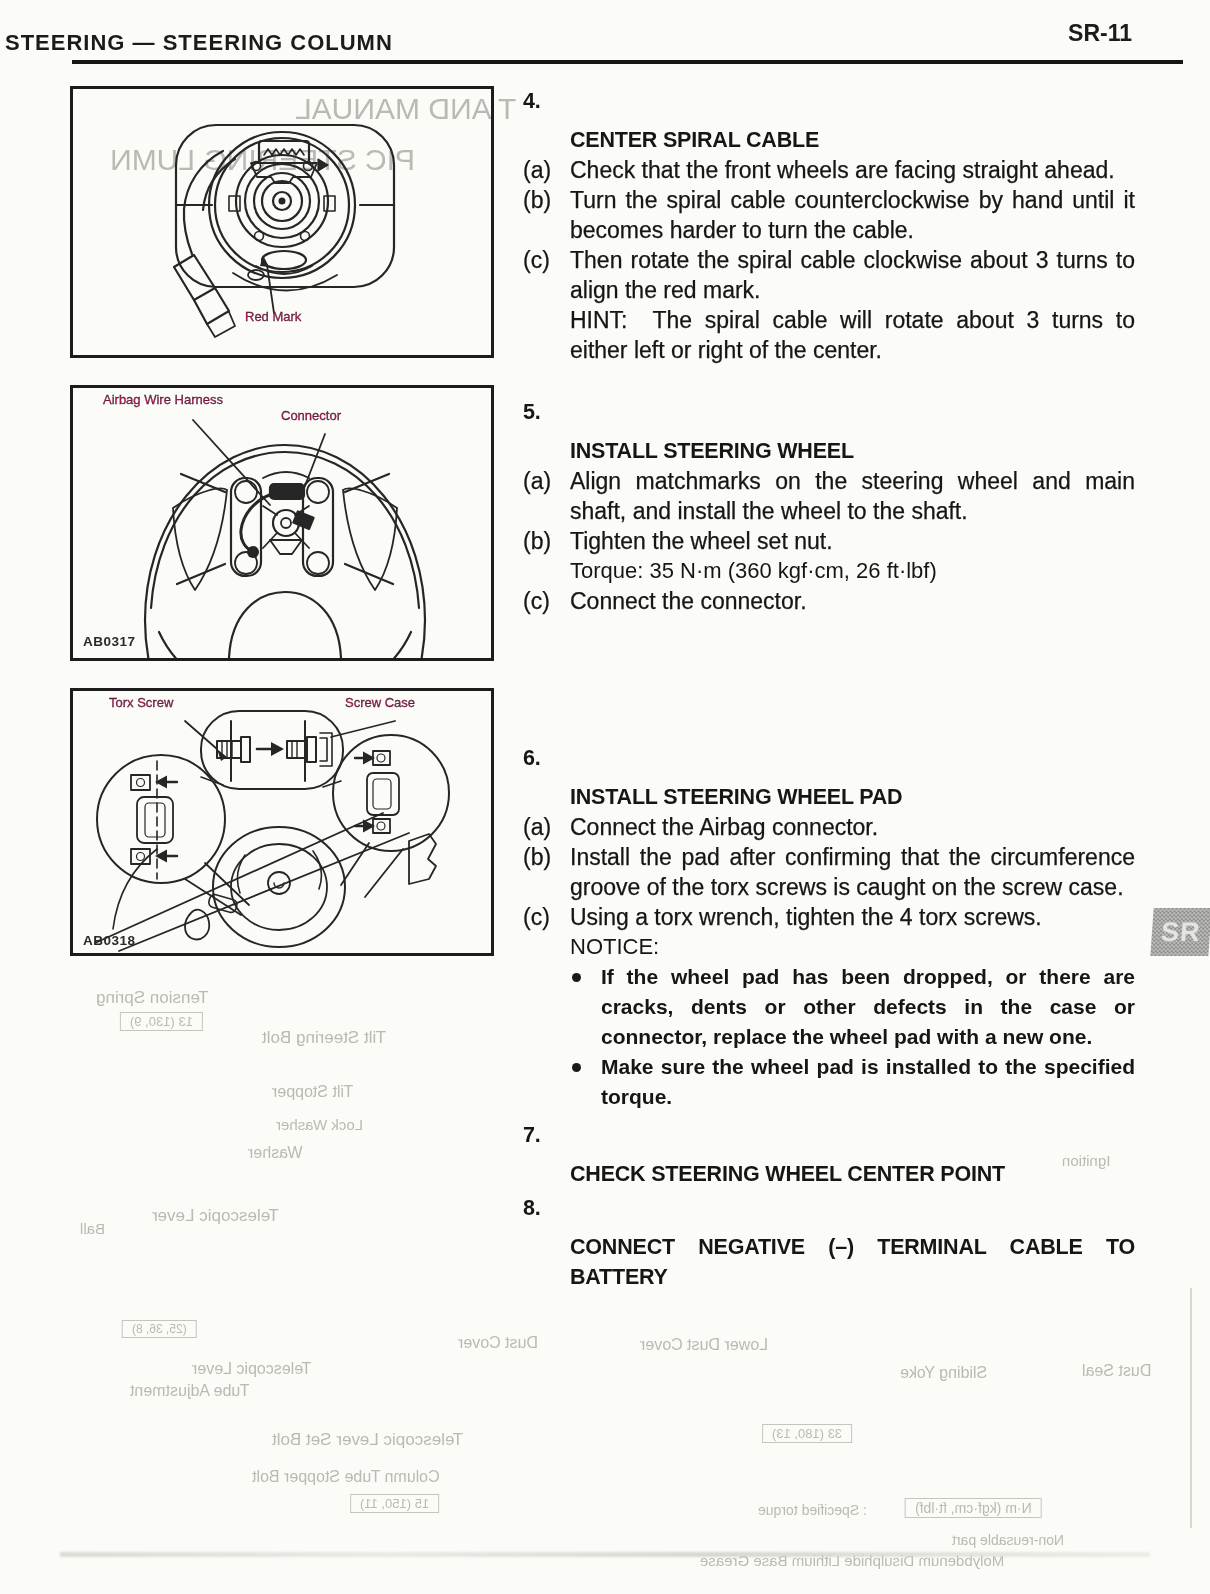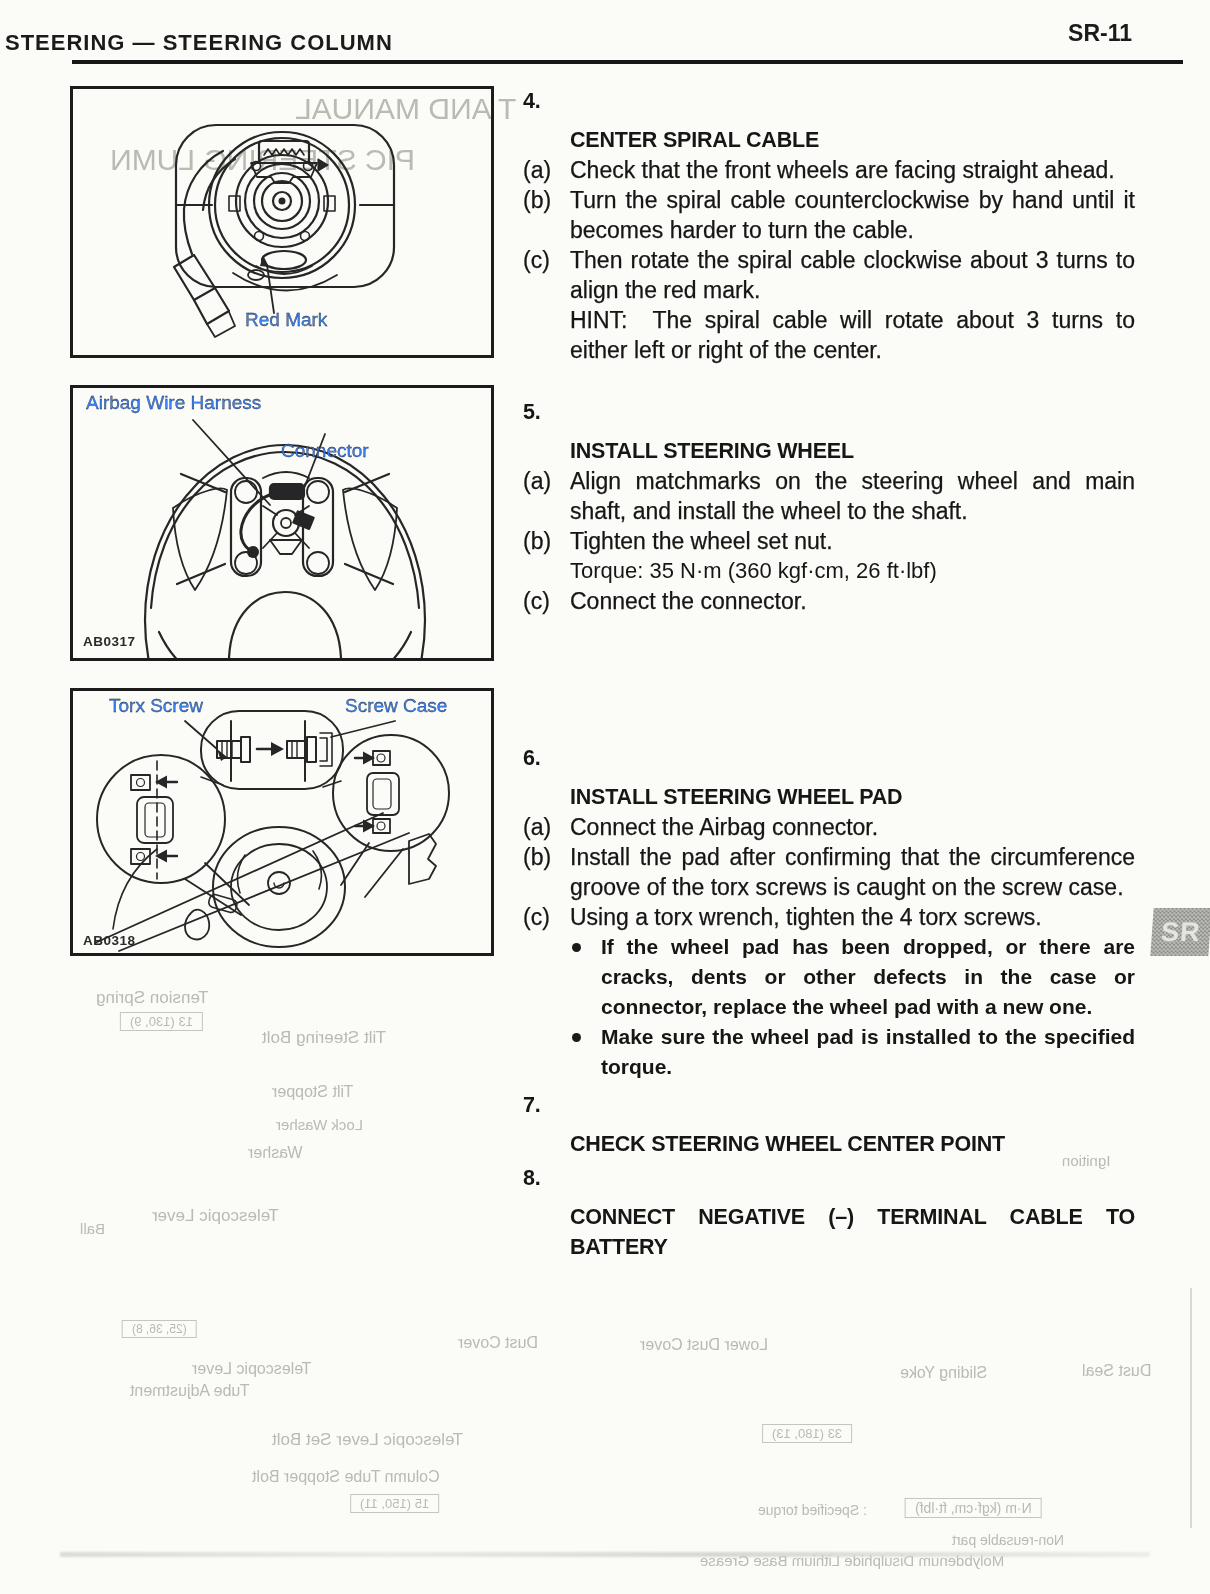--- a/index.html
+++ b/index.html
@@ -34,21 +34,21 @@
   
   .figure{
     position:absolute;left:70px;border:3px solid #1c1c1c;background:transparent;
     overflow:hidden;
   }
   #fig1{top:86px;width:418px;height:266px;}
   #fig2{top:385px;width:418px;height:270px;}
   #fig3{top:688px;width:418px;height:262px;}
   .figure svg{position:absolute;left:0;top:0;}
   .fig-label{
-    position:absolute;font-size:19px;color:#3b82f6;white-space:nowrap;
+    position:absolute;font-size:13px;color:#be185d;white-space:nowrap;
     -webkit-text-stroke:.3px #1b1b1b;
   }
   .fig-code{
     position:absolute;font-size:13.5px;font-weight:bold;color:#2a2a2a;letter-spacing:.5px;
   }
   
   .right-col{position:absolute;left:523px;top:86px;width:612px;}
   .section{margin:0;}
   .section:nth-child(2){margin-top:32px;}
   .section:nth-child(3){margin-top:127px;}
@@ -190,22 +190,22 @@
       <path d="M199 106 C182 112 170 126 168 142 C167 152 172 160 179 163" stroke-width="3"></path>
       <rect x="197" y="96" width="34" height="15" rx="4" fill="#262626"></rect>
       <rect x="222" y="126" width="17" height="12" fill="#262626" transform="rotate(22 230 132)"></rect>
       <circle cx="180" cy="164" r="6" fill="#262626" stroke="none"></circle>
       <path d="M190 90 q23 -12 46 0" stroke-width="1.8"></path>
       <path d="M156 270 C158 226 184 204 212 204 C240 204 266 226 268 270"></path>
       <line x1="120" y1="32" x2="197" y2="117" stroke-width="1.8"></line>
       <line x1="252" y1="46" x2="230" y2="103" stroke-width="1.8"></line>
     </g>
   </svg>
-  <div class="fig-label" style="left:13px;top:4px;">Airbag Wire Harness</div>
-  <div class="fig-label" style="left:208px;top:20px;margin-top:32px;">Connector</div>
+  <div class="fig-label" style="left:30px;top:4px;">Airbag Wire Harness</div>
+  <div class="fig-label" style="left:208px;top:20px;">Connector</div>
   <div class="fig-code" style="left:10px;top:246px;">AB0317</div>
 </div>
 
 <div class="figure" id="fig3">
   <svg width="418" height="262" viewBox="0 0 418 262">
     <g fill="none" stroke="#262626" stroke-width="2" stroke-linecap="round" stroke-linejoin="round">
       <rect x="128" y="20" width="142" height="78" rx="38"></rect>
       <line x1="158" y1="30" x2="158" y2="90"></line>
       <line x1="232" y1="30" x2="232" y2="90"></line>
       <rect x="144" y="50" width="24" height="17"></rect>
@@ -319,20 +319,24 @@
         <div class="step-text">Connect the Airbag connector.</div>
       </div>
       <div class="step">
         <span class="step-label">(b)</span>
         <div class="step-text">Install the pad after confirming that the circumference groove of the torx screws is caught on the screw case.</div>
       </div>
       <div class="step">
         <span class="step-label">(c)</span>
         <div class="step-text">Using a torx wrench, tighten the 4 torx screws.</div>
       </div>
+      <div class="step">
+        <span class="step-label"></span>
+        <div class="step-text bold">NOTICE:</div>
+      </div>
       <div class="step bullet">
         <span class="step-label"></span>
         <span class="bullet-dot"></span>
         <div class="step-text">If the wheel pad has been dropped, or there are cracks, dents or other defects in the case or connector, replace the wheel pad with a new one.</div>
       </div>
       <div class="step bullet">
         <span class="step-label"></span>
         <span class="bullet-dot"></span>
         <div class="step-text">Make sure the wheel pad is installed to the specified torque.</div>
       </div>

